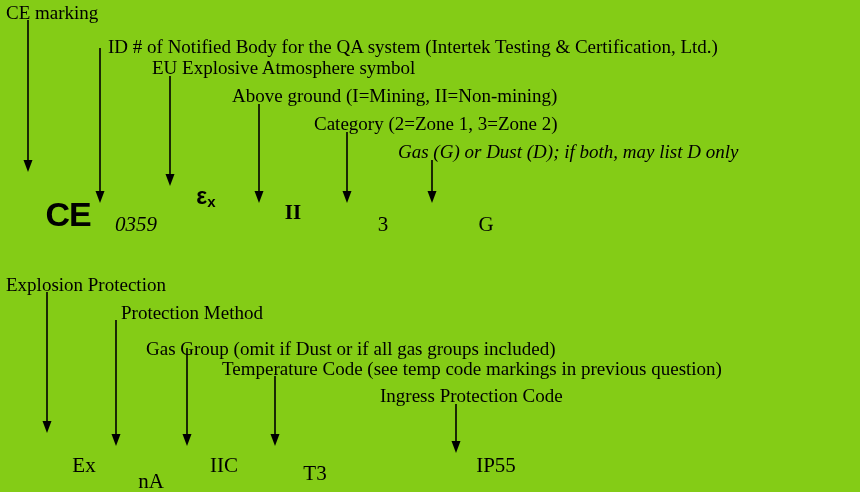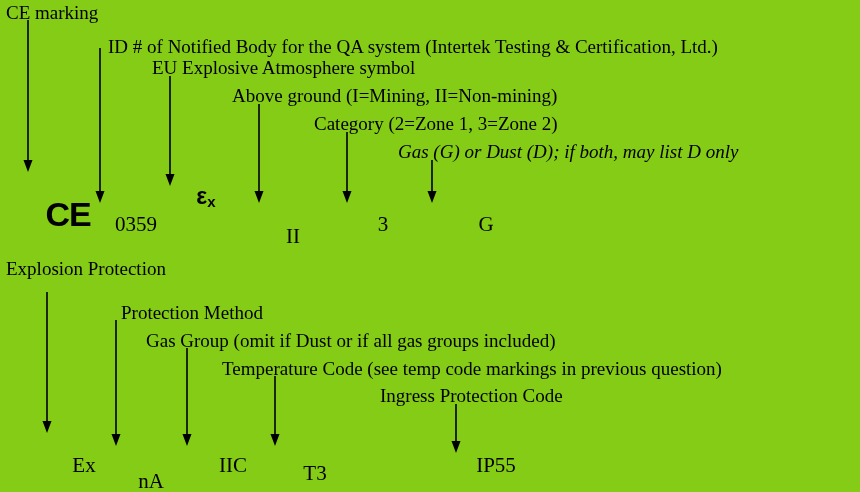--- a/index.html
+++ b/index.html
@@ -103,29 +103,29 @@
       </g>
   </svg>
   <div id="text-layer">
       <div class="annotation-line" style="left: 6px; top: 2px;">CE marking</div>
       <div class="annotation-line" style="left: 76px; top: 36px; margin-left: 32px;">ID # of Notified Body for the QA system (Intertek Testing &amp; Certification, Ltd.)</div>
       <div class="annotation-line" style="left: 152px; top: 57px;">EU Explosive Atmosphere symbol</div>
       <div class="annotation-line" style="left: 232px; top: 85px;">Above ground (I=Mining, II=Non-mining)</div>
       <div class="annotation-line" style="left: 314px; top: 113px;">Category (2=Zone 1, 3=Zone 2)</div>
       <div class="annotation-line" style="left: 398px; top: 141px; font-style: italic;">Gas (G) or Dust (D); if both, may list D only</div>
       <div class="marking-label ce-logo" style="left: 36px; top: 202px;">CE</div>
-      <div class="marking-label " style="left: 104px; top: 212px;">0359</div>
+      <div class="marking-label " style="left: 104px; top: 212px; font-style: italic;">0359</div>
       <div class="marking-label ex-logo" style="left: 174px; top: 184px;"><span>ε</span><span class="sub">x</span></div>
-      <div class="marking-label " style="left: 261px; top: 224px;">II</div>
+      <div class="marking-label " style="left: 261px; top: 200px; font-weight: bold;">II</div>
       <div class="marking-label " style="left: 351px; top: 212px;">3</div>
       <div class="marking-label " style="left: 454px; top: 212px;">G</div>
-      <div class="annotation-line" style="left: 6px; top: 258px;">Explosion Protection</div>
+      <div class="annotation-line" style="left: 6px; top: 274px;">Explosion Protection</div>
       <div class="annotation-line" style="left: 76px; top: 302px; margin-left: 45px;">Protection Method</div>
-      <div class="annotation-line" style="left: 146px; top: 330px;">Gas Group (omit if Dust or if all gas groups included)</div>
+      <div class="annotation-line" style="left: 146px; top: 338px;">Gas Group (omit if Dust or if all gas groups included)</div>
       <div class="annotation-line" style="left: 222px; top: 358px; text-align: center;">Temperature Code (see temp code markings in previous question)</div>
       <div class="annotation-line" style="left: 380px; top: 385px; font-family: Liberation Serif, serif;">Ingress Protection Code</div>
       <div class="marking-label " style="left: 52px; top: 453px;">Ex</div>
       <div class="marking-label " style="left: 119px; top: 469px;">nA</div>
-      <div class="marking-label " style="left: 201px; top: 453px; text-align: center;">IIC</div>
+      <div class="marking-label " style="left: 192px; top: 453px; text-align: center;">IIC</div>
       <div class="marking-label " style="left: 283px; top: 461px;">T3</div>
       <div class="marking-label " style="left: 464px; top: 453px;">IP55</div>
     </div>
 </div>
 
 </body></html>

